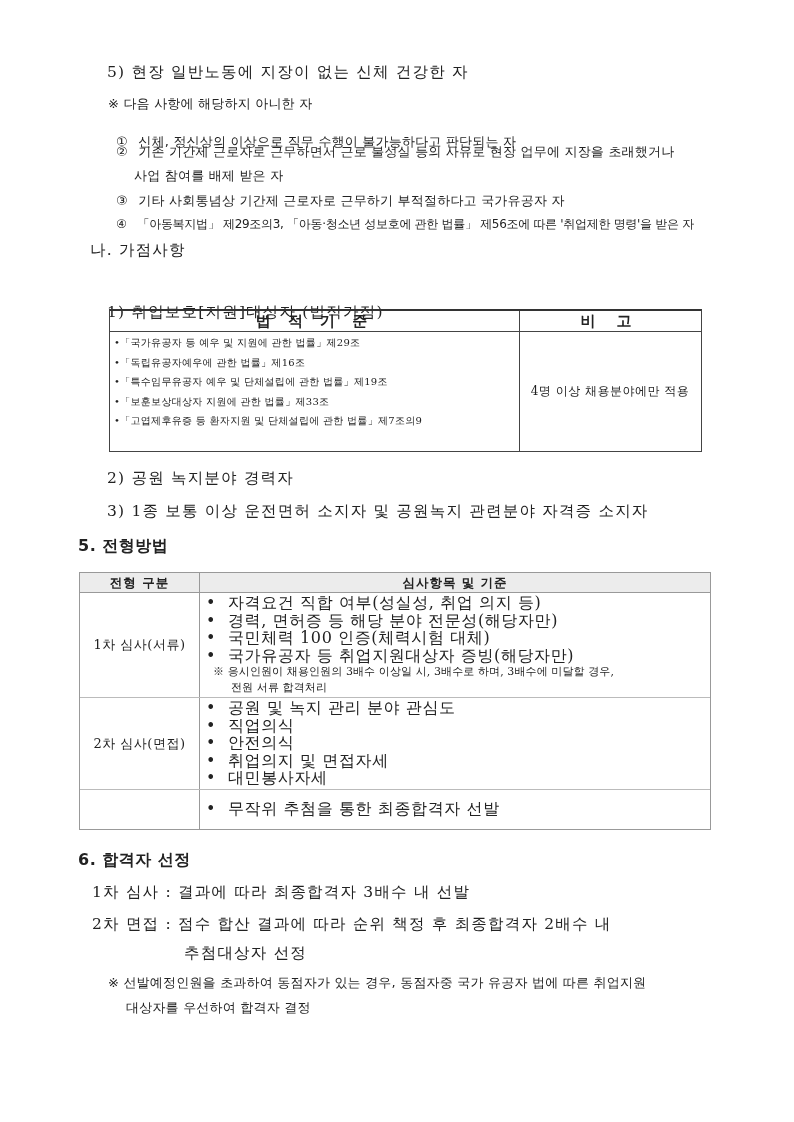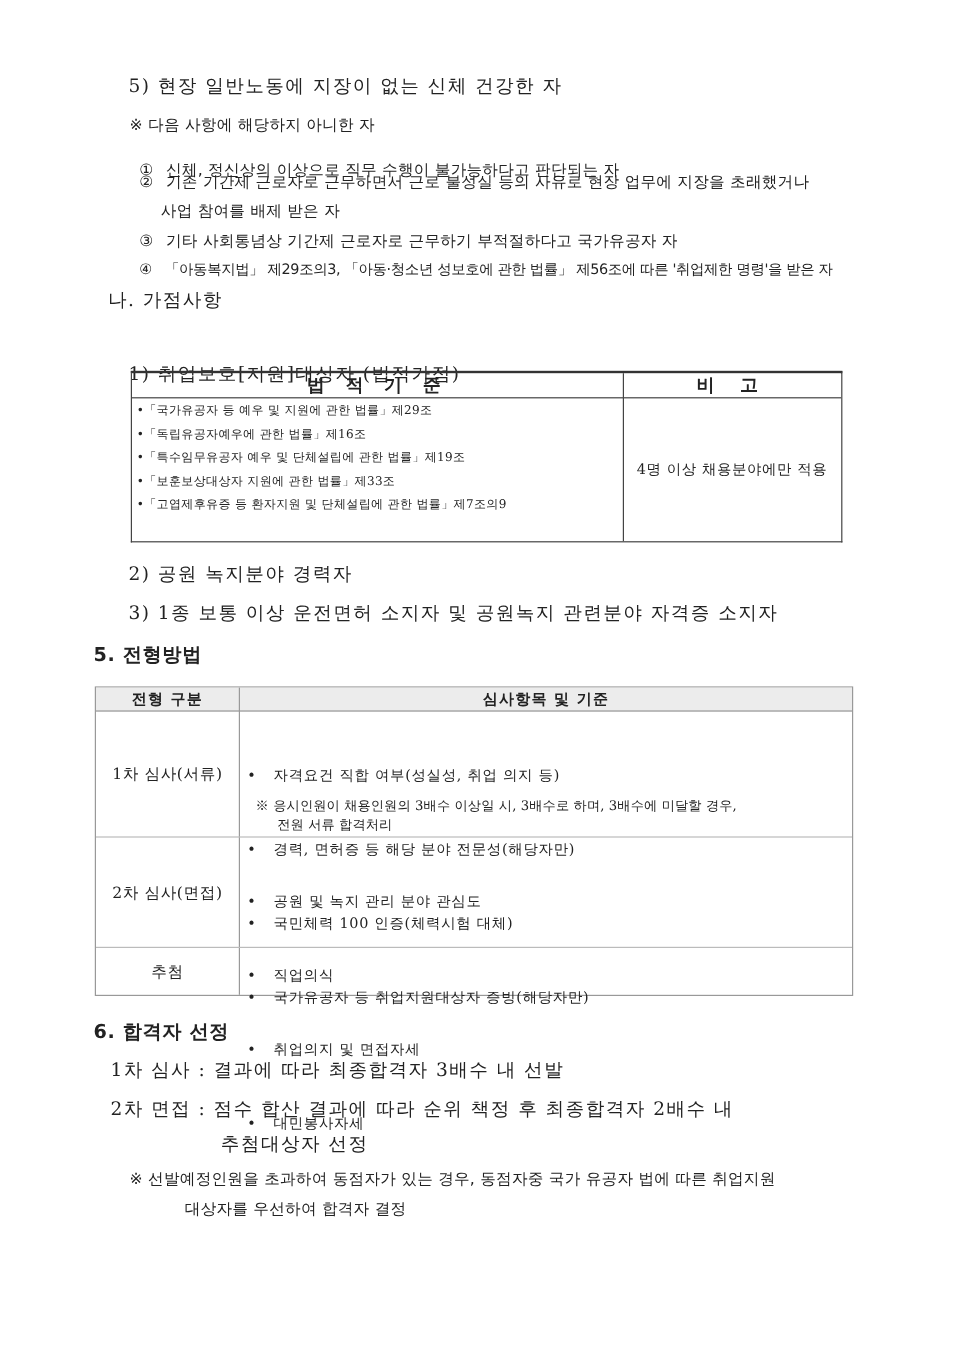--- a/index.html
+++ b/index.html
@@ -30,21 +30,21 @@
          border: 1px solid #999; box-sizing: border-box; }
   .sel .hrow { position: absolute; left: 0; top: 0; width: 100%; height: 19px; background: #ececec; border-bottom: 1px solid #999; }
   .sel .vline { position: absolute; left: 119px; top: 0; bottom: 0; border-left: 1px solid #999; }
   .sel .hc { position: absolute; top: 0; height: 19px; line-height: 19px; text-align: center;
              font-family: "DejaVu Sans", sans-serif; font-weight: bold; font-size: 12.5px; letter-spacing: 1px; }
   .sel .row { position: absolute; left: 0; width: 100%; border-bottom: 1px solid #bbb; }
   .sel .row:last-child { border-bottom: none; }
   .sel .lbl { position: absolute; left: 0; width: 119px; top: 0; bottom: 0; display: flex; align-items: center;
               justify-content: center; font-size: 13px; letter-spacing: 0.5px; }
   .sel ul { position: absolute; left: 124px; margin: 0; padding: 0; list-style: none; }
-  .sel li { font-size: 12px; line-height: 17.5px; white-space: nowrap; letter-spacing: 0.6px; margin-top: 44px; }
+  .sel li { font-size: 16px; line-height: 17.5px; white-space: nowrap; letter-spacing: 0.6px; }
   .sel li .dot { display: inline-block; width: 22px; text-align: left; padding-left: 2px; }
   .sel .remark { position: absolute; left: 133px; font-size: 11px; line-height: 15px; letter-spacing: 0.1px; }
 </style>
 </head>
 <body>
 
 <div class="abs t16" style="left:107px; top:62px;">5) 현장 일반노동에 지장이 없는 신체 건강한 자</div>
 <div class="abs t14" style="left:108px; top:95px;">※ 다음 사항에 해당하지 아니한 자</div>
 
 <div class="abs t14" style="left:116px; top:133px;">
@@ -104,28 +104,31 @@
     </ul>
     <div class="remark" style="top:71px; left:133px;">※ 응시인원이 채용인원의 3배수 이상일 시, 3배수로 하며, 3배수에 미달할 경우,</div>
     <div class="remark" style="top:87px; left:151px;">전원 서류 합격처리</div>
   </div>
 
   <div class="row" style="top:125px; height:91px;">
     <div class="lbl">2차 심사(면접)</div>
     <ul style="top:1px;">
       <li><span class="dot">•</span><span>공원 및 녹지 관리 분야 관심도</span></li>
       <li><span class="dot">•</span><span>직업의식</span></li>
+      <li><span class="dot">•</span><span>안전의식</span></li>
       <li><span class="dot">•</span><span>취업의지 및 면접자세</span></li>
       <li><span class="dot">•</span><span>대민봉사자세</span></li>
     </ul>
   </div>
 
   <div class="row" style="top:217px; height:39px;">
-    <div class="lbl">추첨</div>
+    <ul style="top:10px;">
+      <li><span class="dot">•</span><span>무작위 추첨을 통한 최종합격자 선발</span></li>
+    </ul>
   </div>
 </div>
 
 <div class="abs h-sec" style="left:78px; top:850px;">6. 합격자 선정</div>
 <div class="abs t16" style="left:92px; top:882px;">1차 심사 : 결과에 따라 최종합격자 3배수 내 선발</div>
 <div class="abs t16" style="left:92px; top:914px;">2차 면접 : 점수 합산 결과에 따라 순위 책정 후 최종합격자 2배수 내</div>
 <div class="abs t16" style="left:184px; top:943px;">추첨대상자 선정</div>
 <div class="abs t14" style="left:108px; top:974px;">※ 선발예정인원을 초과하여 동점자가 있는 경우, 동점자중 국가 유공자 법에 따른 취업지원</div>
-<div class="abs t14" style="left:126px; top:999px;margin-left:28px;">대상자를 우선하여 합격자 결정</div>
+<div class="abs t14" style="left:126px; top:999px;">대상자를 우선하여 합격자 결정</div>
 
 </body></html>

